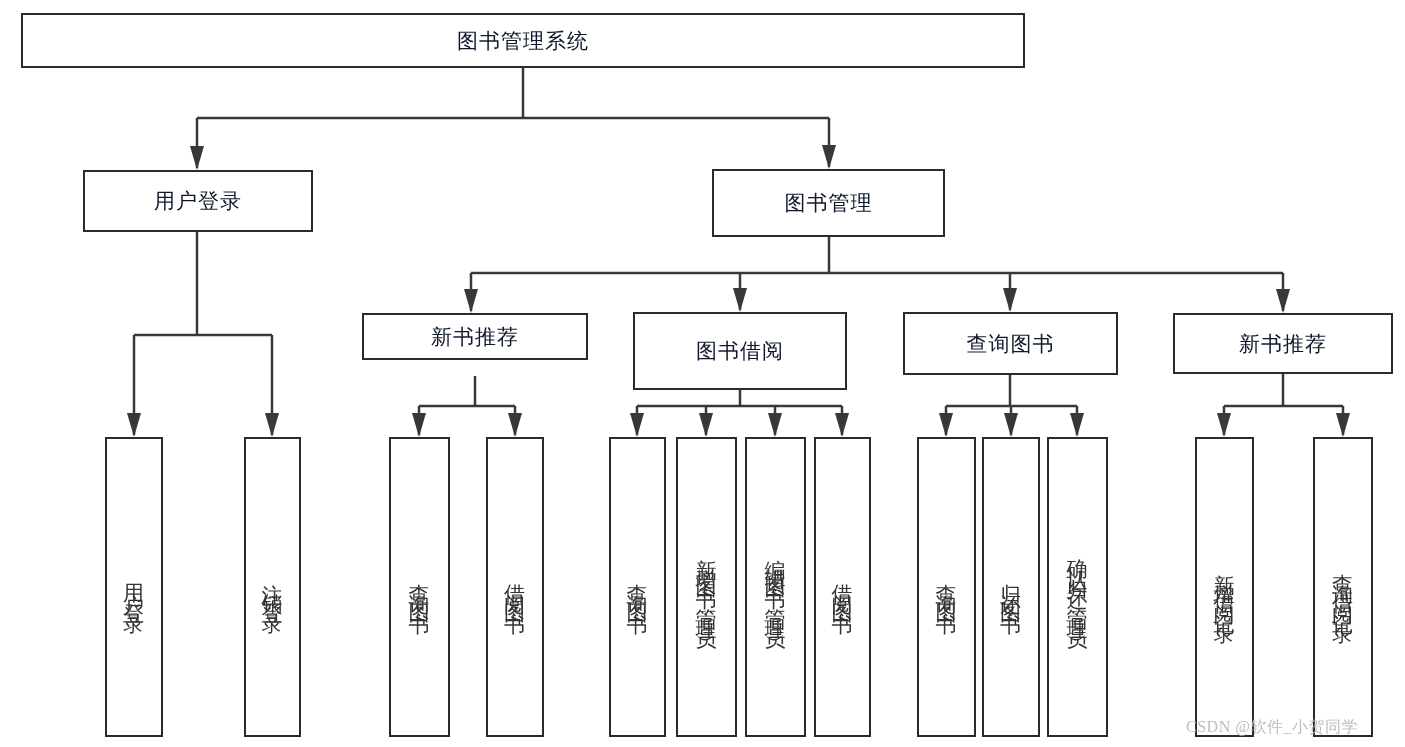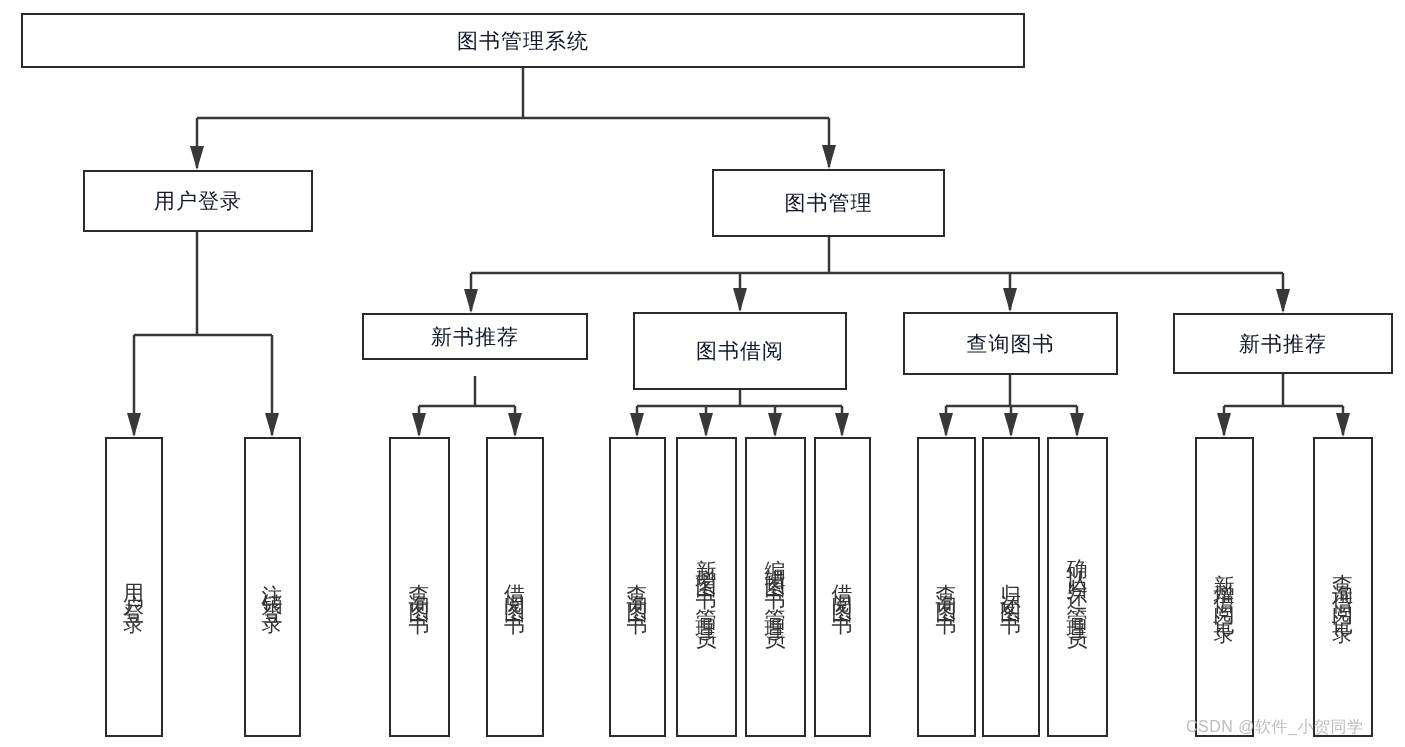--- a/index.html
+++ b/index.html
@@ -42,20 +42,21 @@
   }
   .watermark {
     position: absolute;
     left: 1186px;
     top: 717px;
     font-size: 16px;
     color: rgba(185,185,185,0.95);
     letter-spacing: 0.5px;
     white-space: nowrap;
     z-index: 5;
+    font-family: Liberation Serif, serif;
   }
 </style>
 </head>
 <body>
 
 <div class="stage">
 
   <svg class="wires" viewBox="0 0 1405 747" xmlns="http://www.w3.org/2000/svg">
     <g stroke="#383838" stroke-width="2.5" fill="none">
       <path d="M523 68 V118 M197 118 H829 M197 118 V168 M829 118 V167

